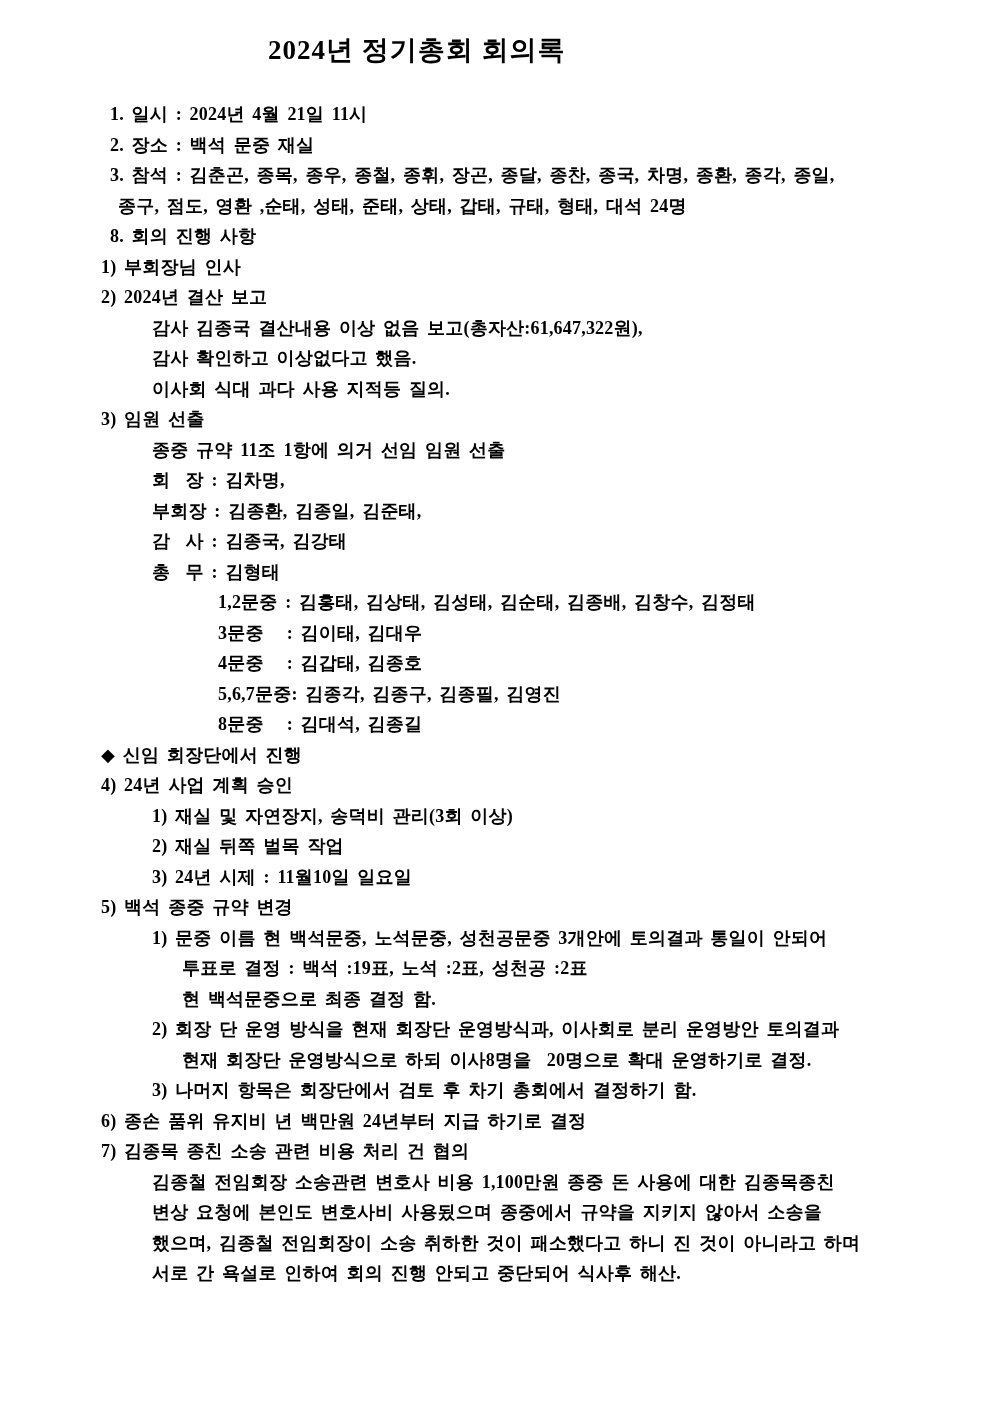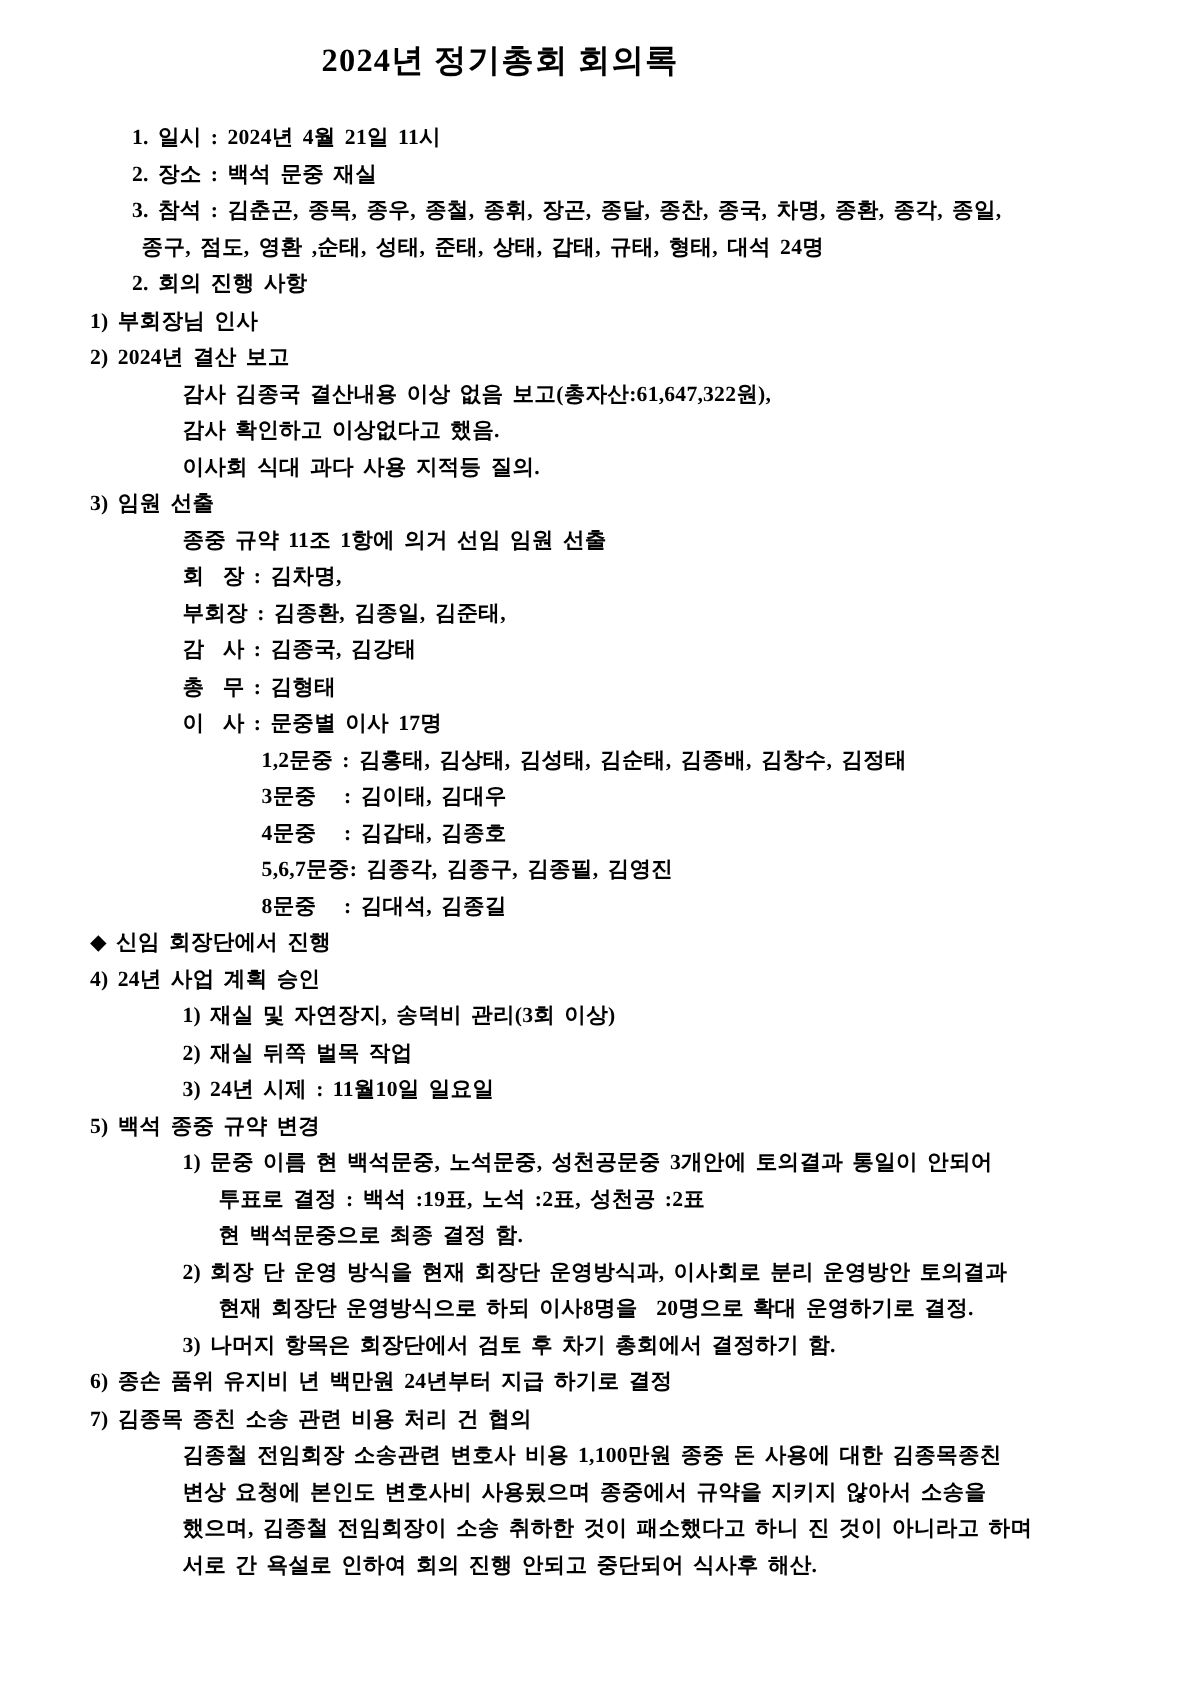--- a/index.html
+++ b/index.html
@@ -31,48 +31,47 @@
   .line {
     height: 30.5px;
     line-height: 30.5px;
     font-size: 18px;
     white-space: pre;
     word-spacing: 3px;
     letter-spacing: 0.2px;
   }
   .i1  { margin-left: 110px; }
   .i1c { margin-left: 118px; }
-  .i2  { margin-left: 75px; }
+  .i2  { margin-left: 101px; }
   .i3  { margin-left: 152px; }
   .i4  { margin-left: 182px; }
   .i5  { margin-left: 218px; }
 </style>
 </head>
 <body>
 
 <div class="page">
   <div class="doc-title">2024년 정기총회 회의록</div>
   <div class="doc-body">
     <div class="line i1">1. 일시 : 2024년 4월 21일 11시</div>
     <div class="line i1">2. 장소 : 백석 문중 재실</div>
     <div class="line i1">3. 참석 : 김춘곤, 종목, 종우, 종철, 종휘, 장곤, 종달, 종찬, 종국, 차명, 종환, 종각, 종일,</div>
     <div class="line i1c">종구, 점도, 영환 ,순태, 성태, 준태, 상태, 갑태, 규태, 형태, 대석 24명</div>
-    <div class="line i1">2. 회의 진행 사항</div>
+    <div class="line i1">8. 회의 진행 사항</div>
     <div class="line i2">1) 부회장님 인사</div>
     <div class="line i2">2) 2024년 결산 보고</div>
     <div class="line i3">감사 김종국 결산내용 이상 없음 보고(총자산:61,647,322원),</div>
     <div class="line i3">감사 확인하고 이상없다고 했음.</div>
     <div class="line i3">이사회 식대 과다 사용 지적등 질의.</div>
     <div class="line i2">3) 임원 선출</div>
     <div class="line i3">종중 규약 11조 1항에 의거 선임 임원 선출</div>
     <div class="line i3">회  장 : 김차명,</div>
     <div class="line i3">부회장 : 김종환, 김종일, 김준태,</div>
     <div class="line i3">감  사 : 김종국, 김강태</div>
     <div class="line i3">총  무 : 김형태</div>
-    <div class="line i3">이  사 : 문중별 이사 17명</div>
     <div class="line i5">1,2문중 : 김홍태, 김상태, 김성태, 김순태, 김종배, 김창수, 김정태</div>
     <div class="line i5">3문중   : 김이태, 김대우</div>
     <div class="line i5">4문중   : 김갑태, 김종호</div>
     <div class="line i5">5,6,7문중: 김종각, 김종구, 김종필, 김영진</div>
     <div class="line i5">8문중   : 김대석, 김종길</div>
     <div class="line i2">◆ 신임 회장단에서 진행</div>
     <div class="line i2">4) 24년 사업 계획 승인</div>
     <div class="line i3">1) 재실 및 자연장지, 송덕비 관리(3회 이상)</div>
     <div class="line i3">2) 재실 뒤쪽 벌목 작업</div>
     <div class="line i3">3) 24년 시제 : 11월10일 일요일</div>

